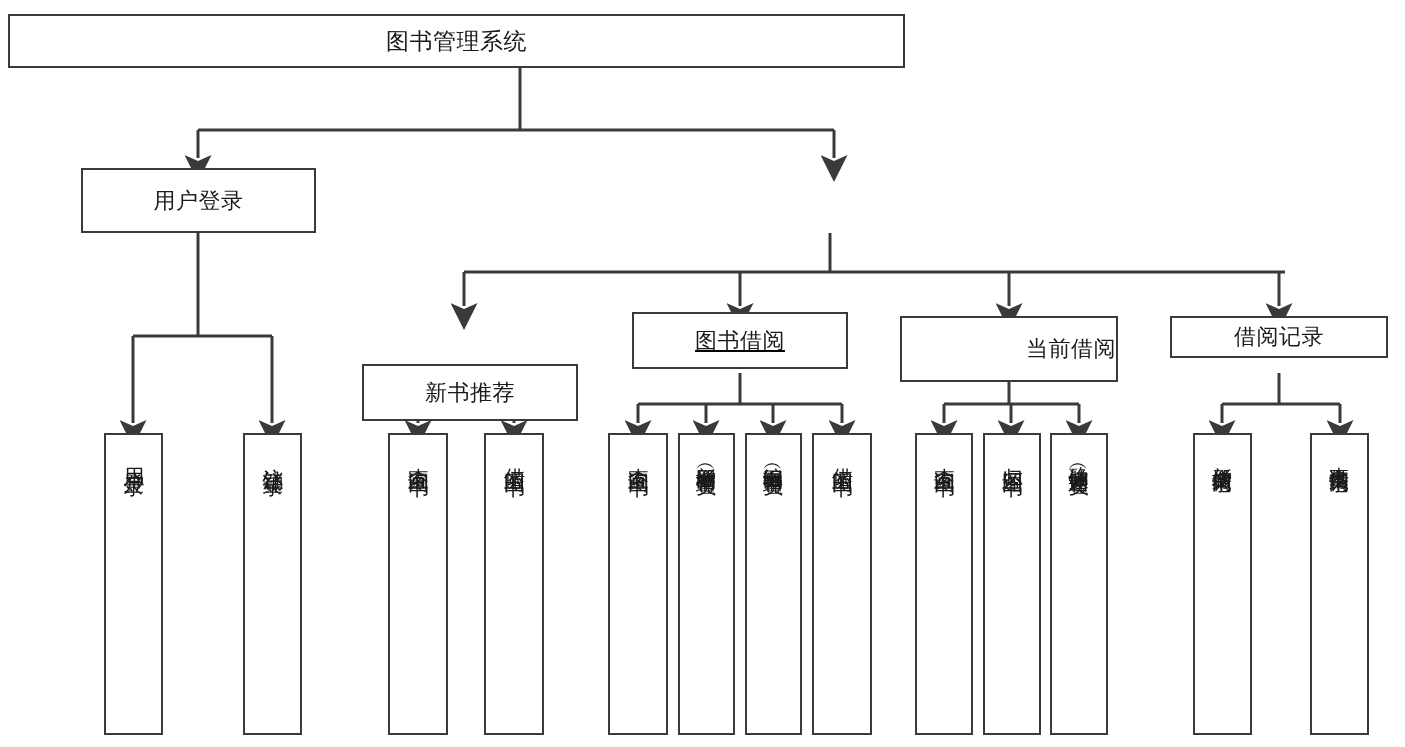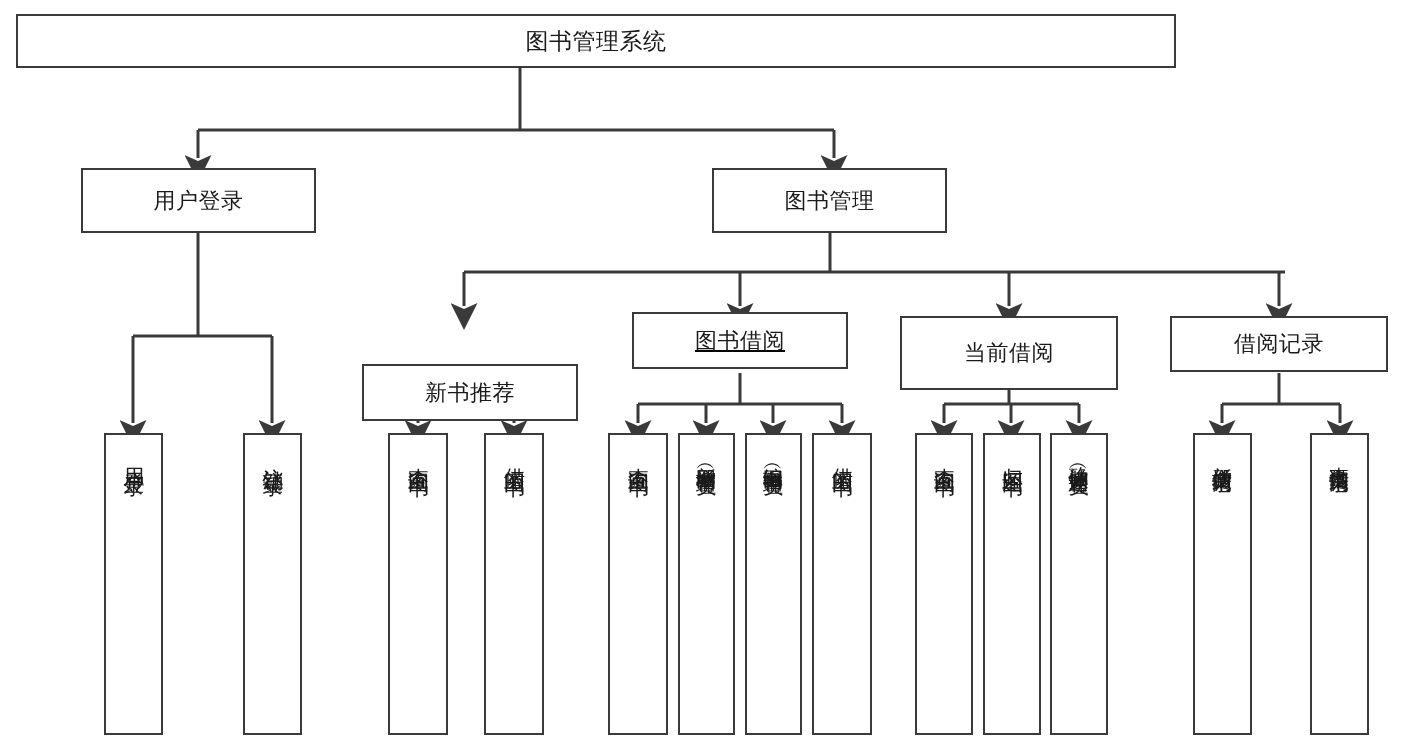--- a/index.html
+++ b/index.html
@@ -125,41 +125,38 @@
       <path d="M1011,404 L1011,423" marker-end="url(#arrow)"></path>
       <path d="M1079,404 L1079,423" marker-end="url(#arrow)"></path>
 
       <path d="M1279,373 L1279,404"></path>
       <path d="M1222,404 L1340,404"></path>
       <path d="M1222,404 L1222,423" marker-end="url(#arrow)"></path>
       <path d="M1340,404 L1340,423" marker-end="url(#arrow)"></path>
     </g>
   </svg>
 
-  <div class="node horiz" id="node-root" style="left:16px; top:14px; width:1160px; height:54px;">
+  <div class="node horiz" id="node-root" style="left:8px; top:14px; width:897px; height:54px;">
     <span class="node-label">图书管理系统</span>
   </div>
 
   <div class="node horiz" style="left:81px; top:168px; width:235px; height:65px;">
     <span class="node-label">用户登录</span>
   </div>
-  <div class="node horiz" style="left:712px; top:168px; width:235px; height:65px;">
-    <span class="node-label">图书管理</span>
-  </div>
 
   <div class="node horiz" style="left:362px; top:316px; width:216px; height:57px;margin-top:48px;">
     <span class="node-label">新书推荐</span>
   </div>
   <div class="node horiz" style="left:632px; top:312px; width:216px; height:57px;text-decoration:underline;">
     <span class="node-label">图书借阅</span>
   </div>
-  <div class="node horiz" style="left:900px; top:316px; width:218px; height:74px;">
+  <div class="node horiz" style="left:900px; top:316px; width:218px; height:66px;justify-content:flex-end;">
     <span class="node-label">当前借阅</span>
   </div>
-  <div class="node horiz" style="left:1170px; top:316px; width:218px; height:56px;">
+  <div class="node horiz" style="left:1170px; top:316px; width:218px; height:42px;">
     <span class="node-label">借阅记录</span>
   </div>
 
   <div class="node vert" style="left:104px; top:433px; width:59px; height:302px;">
     <span class="node-label">用户登录</span>
   </div>
   <div class="node vert" style="left:243px; top:433px; width:59px; height:302px;">
     <span class="node-label">注销登录</span>
   </div>
 

